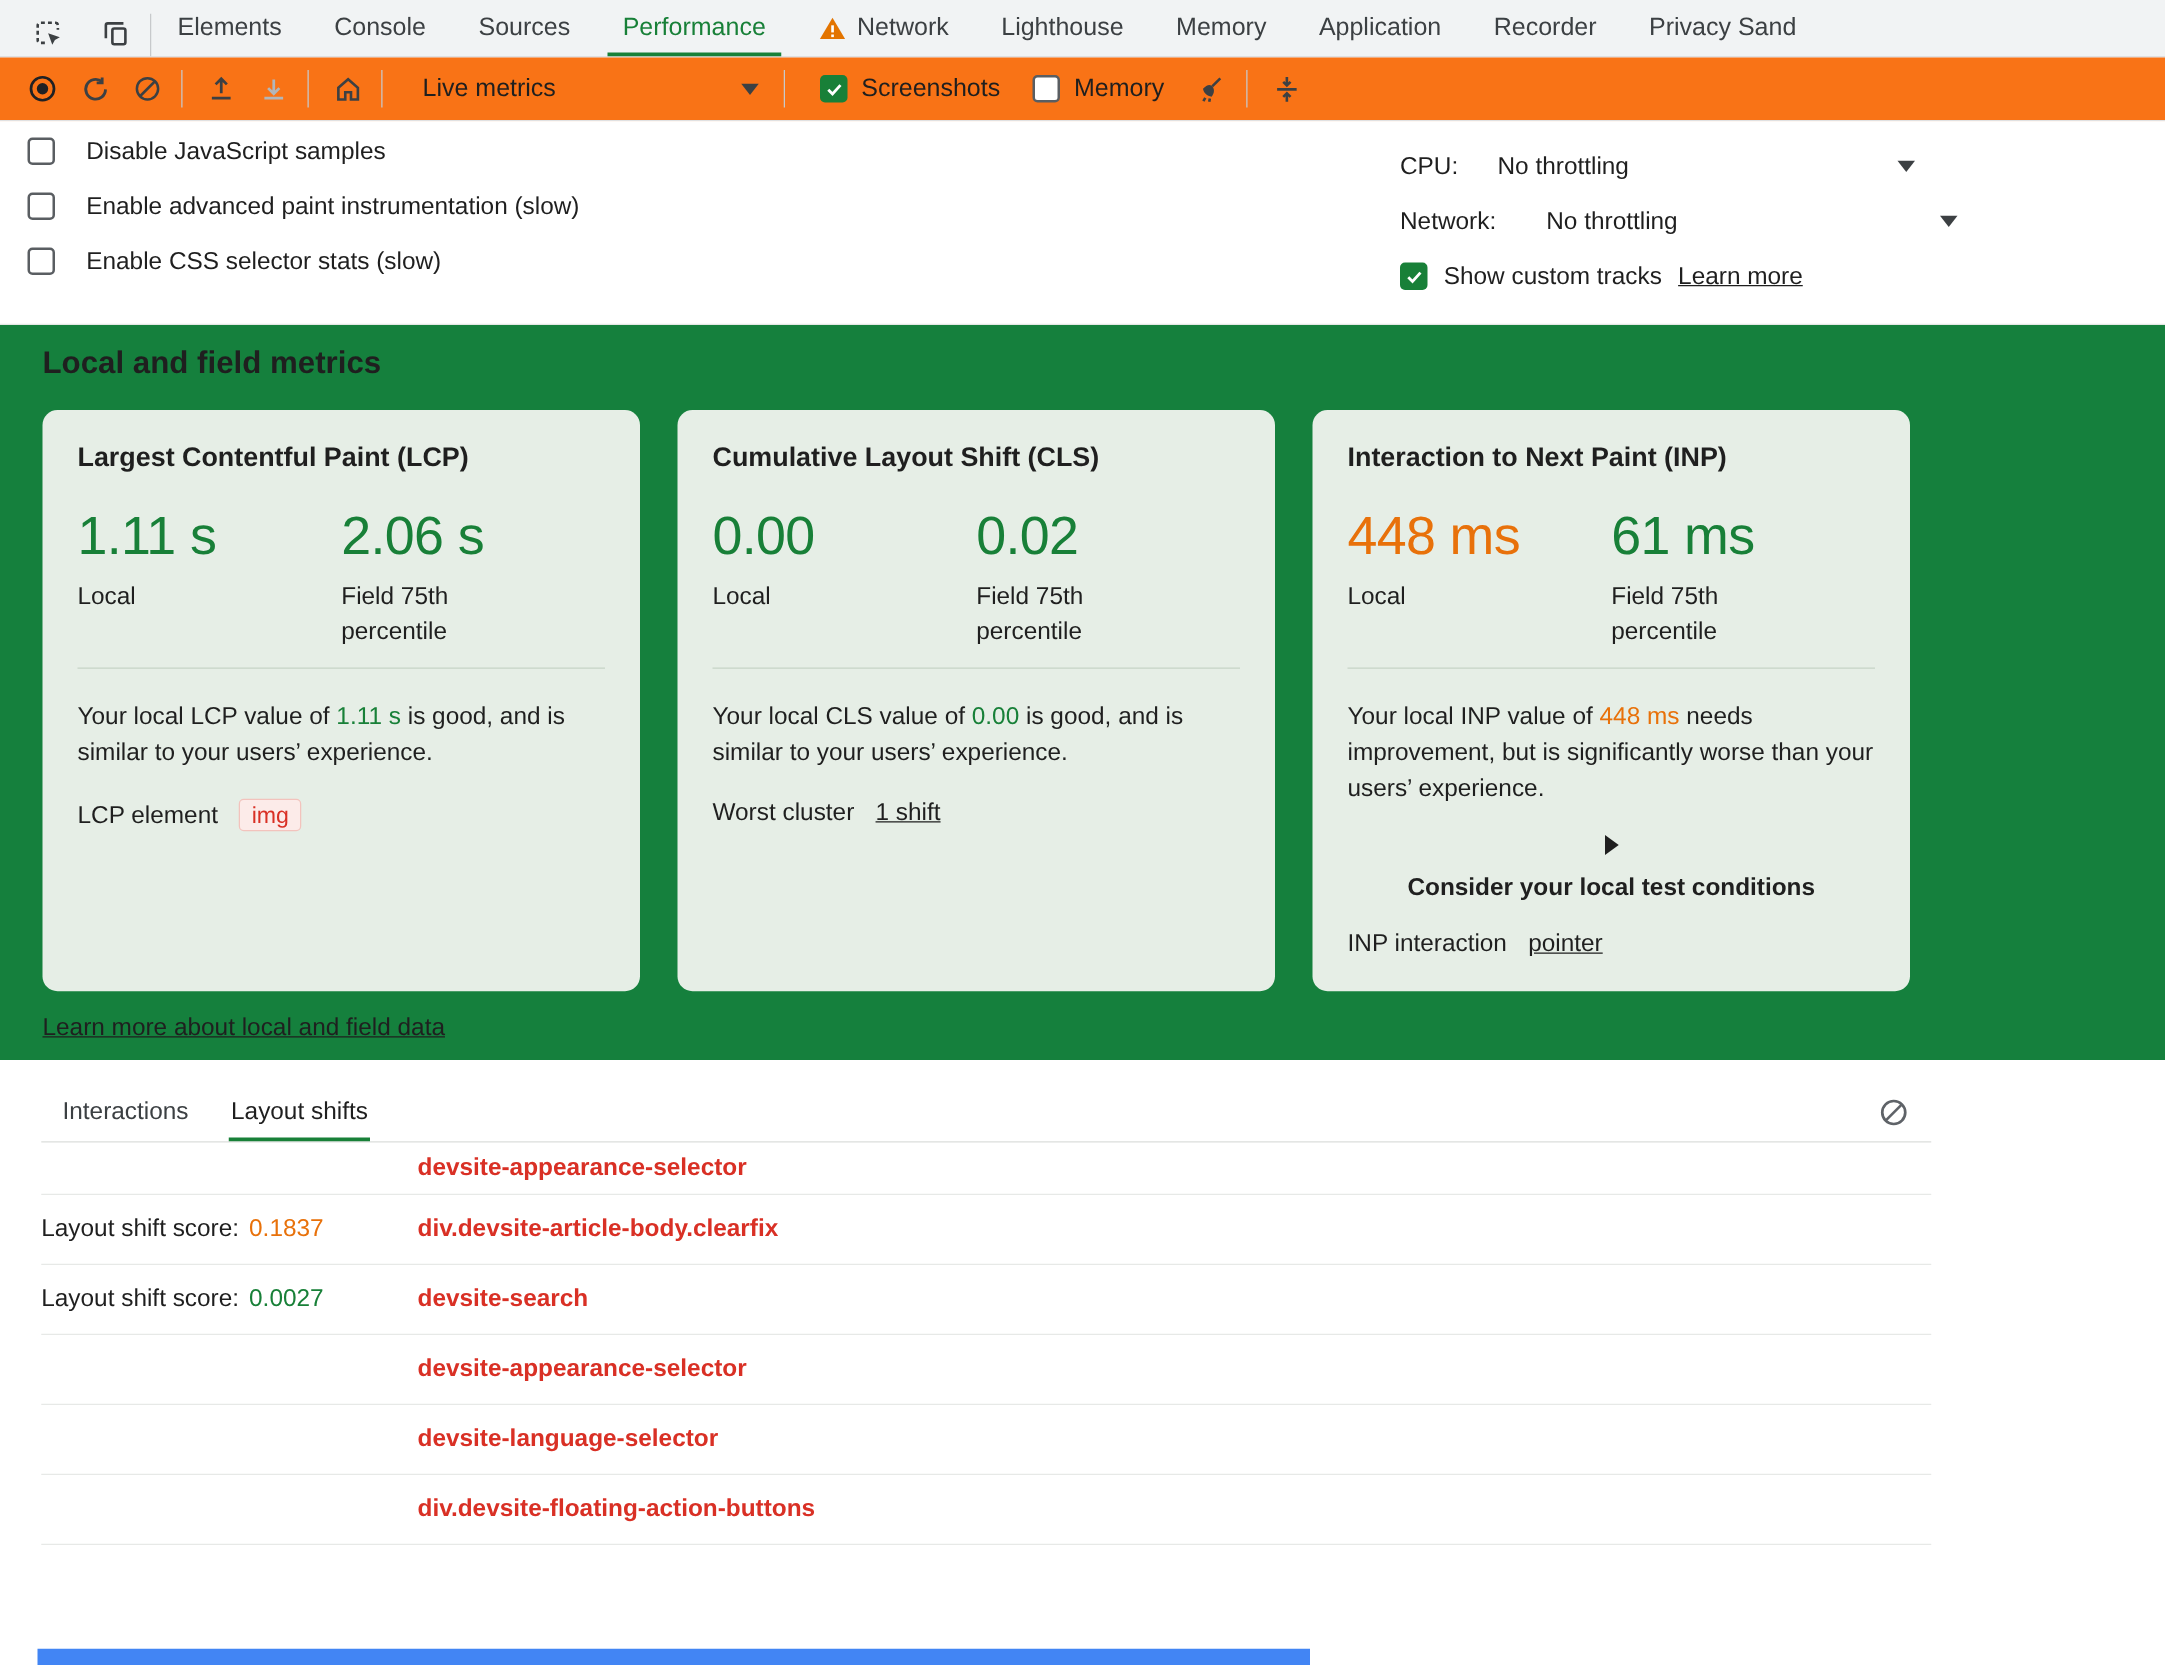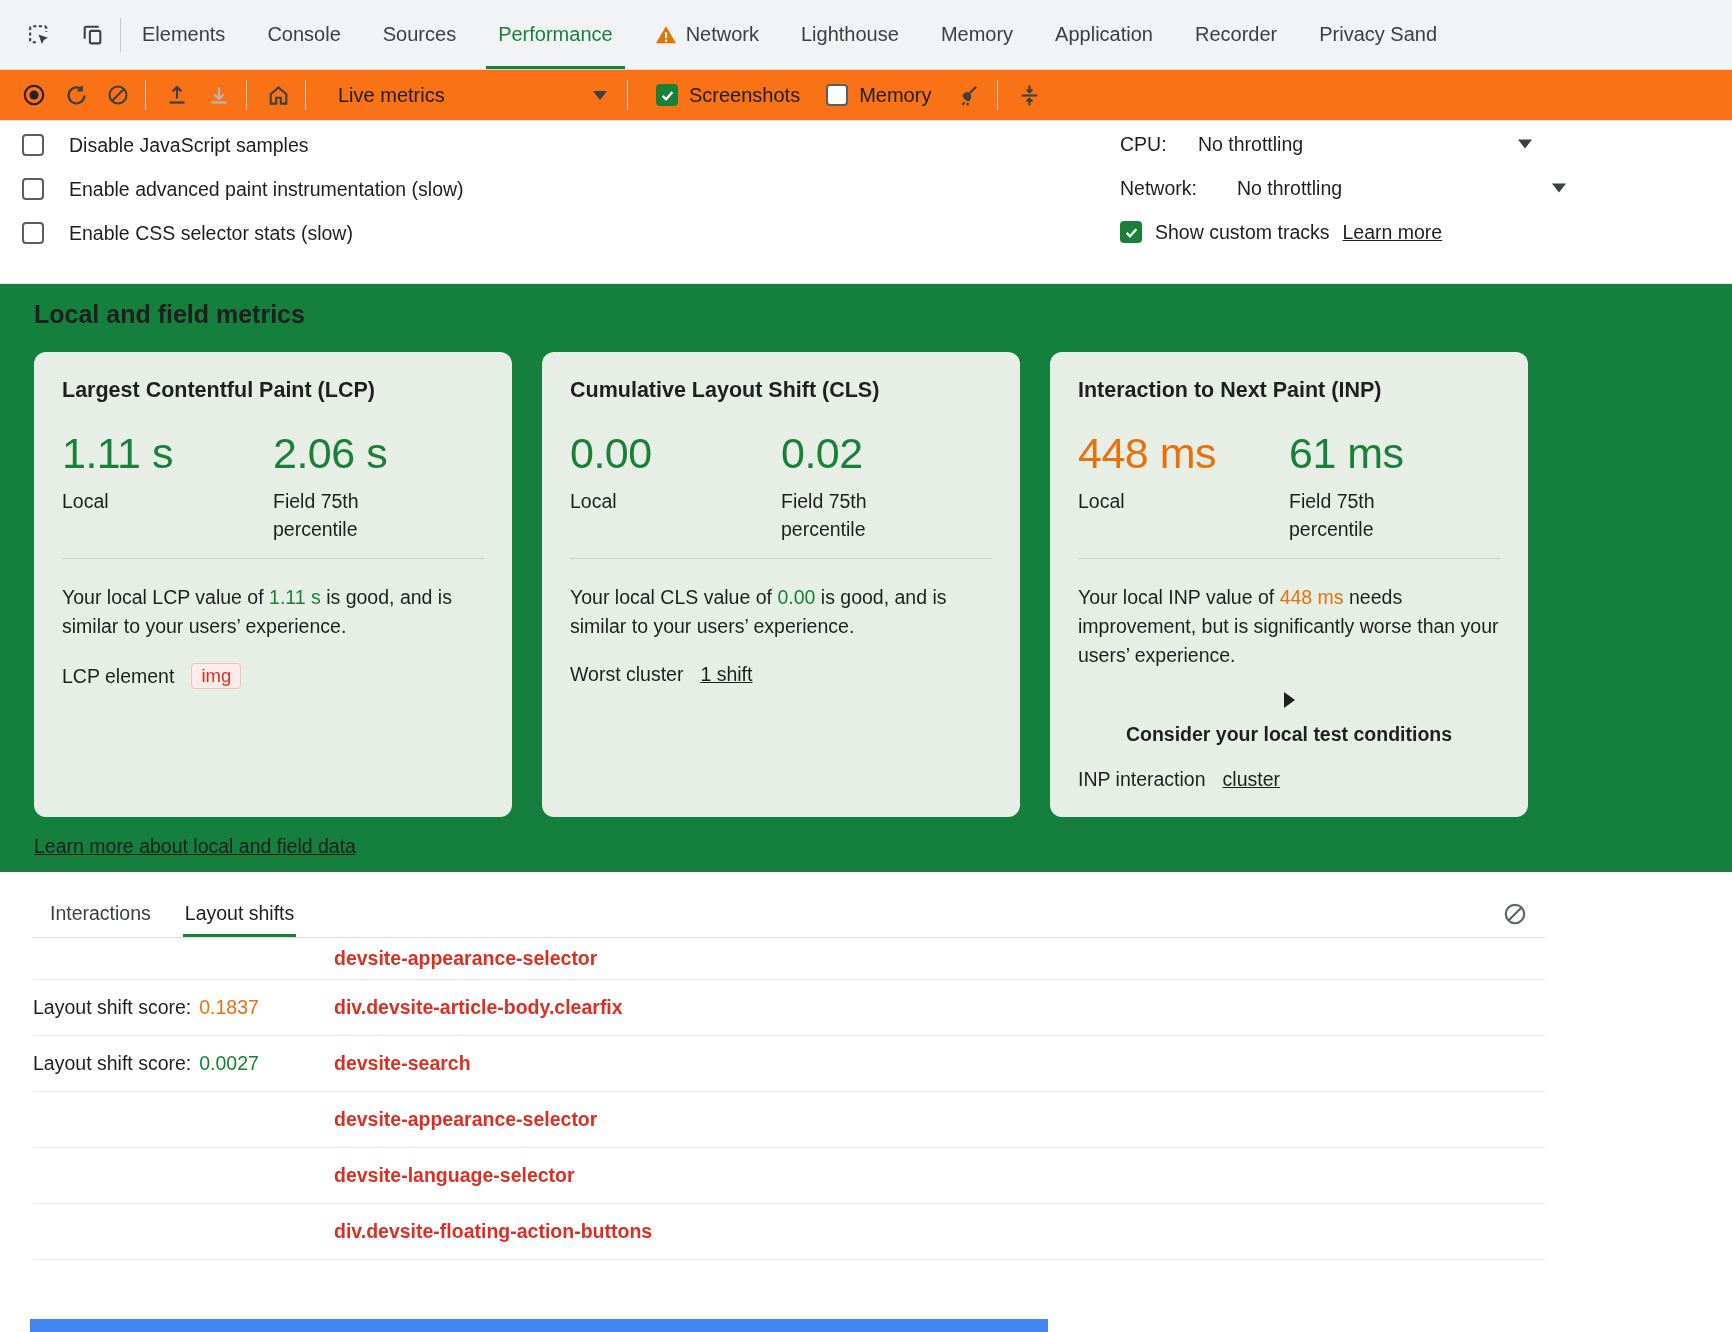--- a/index.html
+++ b/index.html
@@ -7,22 +7,22 @@
   body {
     font-family:"Liberation Sans", sans-serif;
     color:#1f1f1f;
     background:#ffffff;
     overflow:hidden;
     position:relative;
   }
 
   
   .tabbar {
-    height:70px; background:#f1f3f4; border-bottom:1px solid #d7d9da;
-    display:flex; align-items:center; white-space:nowrap;
+    height:46px; background:#f1f3f4; border-bottom:1px solid #d7d9da;
+    display:flex; align-items:flex-end; white-space:nowrap;
   }
   .tabbar-icons { display:flex; align-items:center; padding:0 8px 0 18px; gap:14px; }
   .icon-btn { width:40px; height:38px; display:flex; align-items:center; justify-content:center; border-radius:4px; }
   .vsep { width:1px; height:34px; background:#c7c9cb; flex:none; }
   .tab {
     height:100%; display:flex; align-items:center; gap:9px;
     padding:0 21px; font-size:20px; color:#3c4043; position:relative; cursor:default;
   }
   .tab.selected { color:#188038; }
   .tab.selected::after { content:""; position:absolute; left:9px; right:9px; bottom:0; height:3px; background:#188038; }
@@ -41,21 +41,21 @@
   .caret-down { width:0; height:0; border-left:7px solid transparent; border-right:7px solid transparent; border-top:9px solid #3c4043; }
   .cb { width:22px; height:22px; border:2px solid #5a5e62; border-radius:4px; background:#fff; flex:none; }
   .cb.checked { border:none; background:#188038; display:flex; align-items:center; justify-content:center; }
   .cb-group { display:flex; align-items:center; gap:11px; font-size:20px; }
   .ml26 { margin-left:26px; }
   .ml18 { margin-left:18px; }
 
   
   .settings { background:#ffffff; position:relative; padding:2px 0 28px; border-bottom:1px solid #e4e7e4; }
   .settings-row { display:flex; align-items:center; gap:25px; height:44px; padding-left:22px; font-size:19.5px; }
-  .settings-right { position:absolute; top:1px; left:1120px; width:440px; }
+  .settings-right { position:absolute; top:14px; left:1120px; width:440px; }
   .sr-row { display:flex; align-items:center; height:44px; font-size:19.5px; position:relative; }
   .sr-label.cpu { width:78px; }
   .sr-label.net { width:117px; }
   .sr-caret { position:absolute; top:50%; transform:translateY(-50%); }
   .dark-link { color:#1f1f1f; text-decoration:underline; cursor:pointer; }
 
   
   .metrics { background:#15803d; padding:15px 0 14px 34px; }
   .metrics-heading { font-size:25px; font-weight:700; line-height:31px; color:#1f1f1f; }
   .cards { display:flex; gap:30px; margin-top:22px; }
@@ -323,21 +323,21 @@
       <div class="card-divider"></div>
       <div class="card-desc">
         <span>Your local INP value of </span><span class="orange">448 ms</span><span> needs improvement, but is significantly worse than your users’ experience.</span>
       </div>
       <div class="disclosure">
         <span class="tri-right"></span>
         <span>Consider your local test conditions</span>
       </div>
       <div class="card-footer">
         <span>INP interaction</span>
-        <a class="dark-link">cluster</a>
+        <a class="dark-link">pointer</a>
       </div>
     </div>
   </div>
 
   <a class="dark-link lm-link">Learn more about local and field data</a>
 </div>
 
 <div class="logs">
   <div class="logs-inner">
     <div class="logs-tabs">

